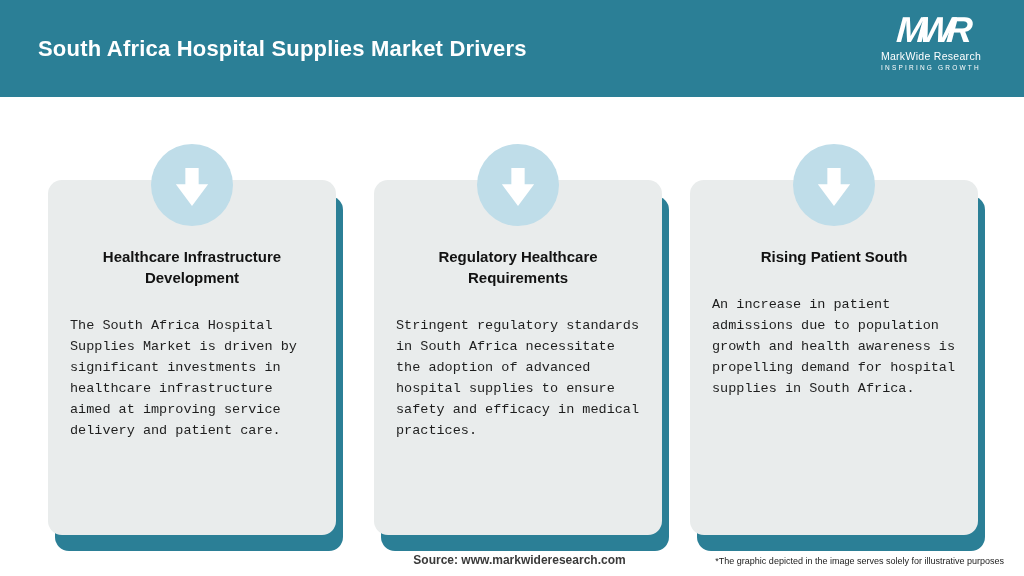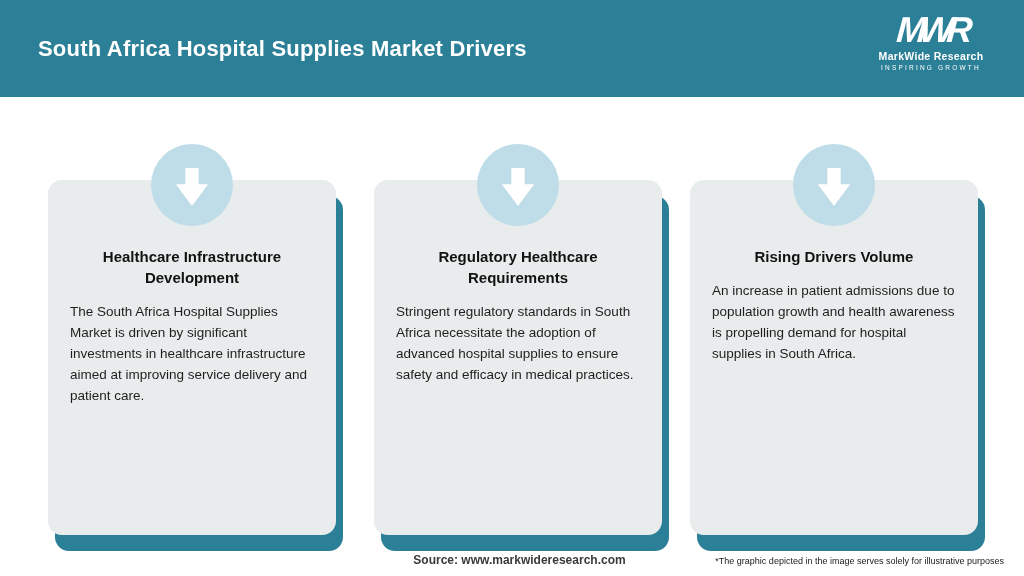--- a/index.html
+++ b/index.html
@@ -39,21 +39,21 @@
   .logo-monogram {
     font-size: 36px;
     font-weight: bold;
     letter-spacing: -7px;
     line-height: 1.0;
     font-style: italic;
     transform: skewX(-4deg);
   }
   .logo-name {
     font-size: 10.5px;
-    font-weight: bold;
+    font-weight: normal;
     margin-top: 2px;
     letter-spacing: 0.3px;
   }
   .logo-tagline {
     font-size: 6.5px;
     letter-spacing: 2.2px;
     margin-top: 2px;
     text-transform: uppercase;
   }
 
@@ -99,24 +99,25 @@
 
   .card-title {
     margin-top: 66px;
     text-align: center;
     font-size: 15px;
     font-weight: bold;
     color: #121212;
     line-height: 1.4;
   }
   .card-body {
-    margin-top: 14px;
+    margin-top: 28px;
     font-size: 13.5px;
     line-height: 1.55;
     color: #1e1e1e;
+    font-family: Liberation Mono, monospace;
   }
 
   
   .footer-source {
     position: absolute;
     left: 15px; right: 0;
     top: 553px;
     text-align: center;
     font-size: 12px;
     font-weight: bold;
@@ -169,19 +170,19 @@
 </div>
 
 <div class="card-wrap c3">
   <div class="card-shadow"></div>
   <div class="card">
     <div class="card-circle">
       <svg width="38" height="42" viewBox="0 0 40 44">
         <path d="M13 1 L27 1 L27 18 L37 18 L20 41 L3 18 L13 18 Z" fill="#ffffff"></path>
       </svg>
     </div>
-    <div class="card-title">Rising Drivers Volume</div>
+    <div class="card-title">Rising Patient South</div>
     <div class="card-body">An increase in patient admissions due to population growth and health awareness is propelling demand for hospital supplies in South Africa.</div>
   </div>
 </div>
 
 <div class="footer-source">Source: www.markwideresearch.com</div>
 <div class="footer-disclaimer">*The graphic depicted in the image serves solely for illustrative purposes</div>
 
 </body></html>

